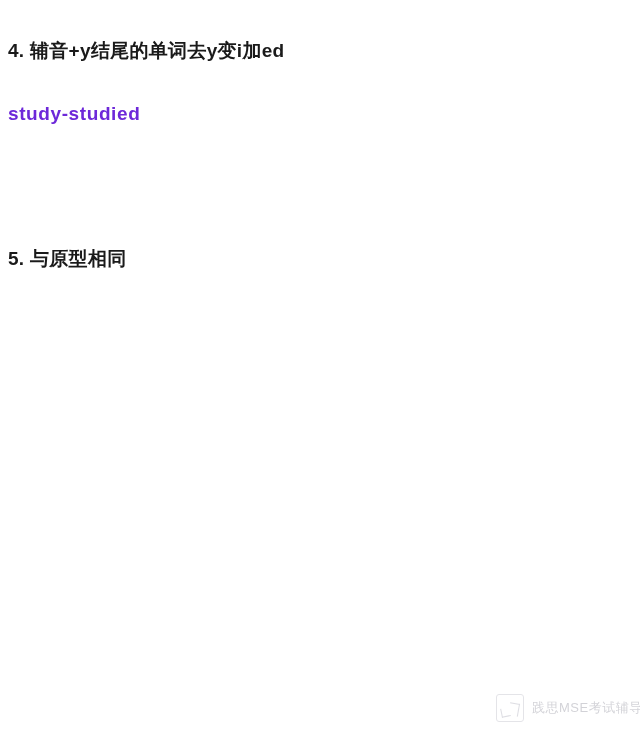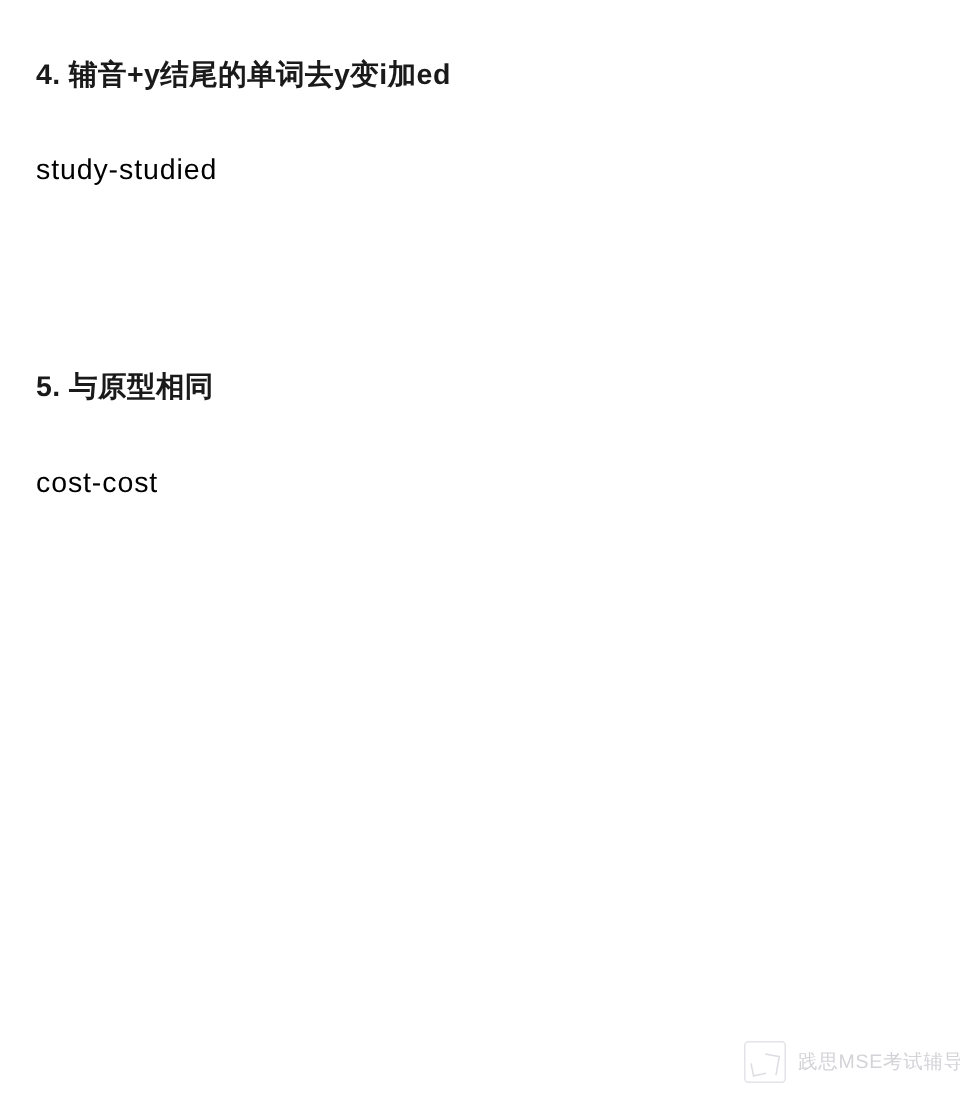--- a/index.html
+++ b/index.html
@@ -13,34 +13,34 @@
     font-family: "Liberation Sans", sans-serif;
     color: #262626;
     position: relative;
     overflow: hidden;
   }
   .page {
     position: relative;
     width: 640px;
     height: 740px;
     box-sizing: border-box;
-    padding: 38px 24px 0 24px;
+    padding: 38px 24px 0 8px;
   }
   .section-heading {
     font-size: 19px;
     font-weight: 700;
     color: #1a1a1a;
     letter-spacing: 0.3px;
     line-height: 1.4;
     margin: 0 0 36px 0;
   }
   .entry {
     font-size: 19px;
-    font-weight: 400;
-    color: #000000;
+    font-weight: 700;
+    color: #6d28d9;
     letter-spacing: 0.6px;
     line-height: 1.4;
     margin: 0 0 41px 0;
   }
   .section-gap {
     height: 78px;
   }
   .section-two .section-heading {
     margin-bottom: 37px;
   }
@@ -98,21 +98,20 @@
 
   <div class="section section-one">
     <p class="section-heading">4. 辅音+y结尾的单词去y变i加ed</p>
     <p class="entry">study-studied</p>
   </div>
 
   <div class="section-gap"></div>
 
   <div class="section section-two">
     <p class="section-heading">5. 与原型相同</p>
-    <p class="entry">cost-cost</p>
   </div>
 
   <div class="watermark">
     <span class="wm-logo"></span>
     <span class="wm-text">践思MSE考试辅导</span>
   </div>
 
 </div>
 
 </body></html>

